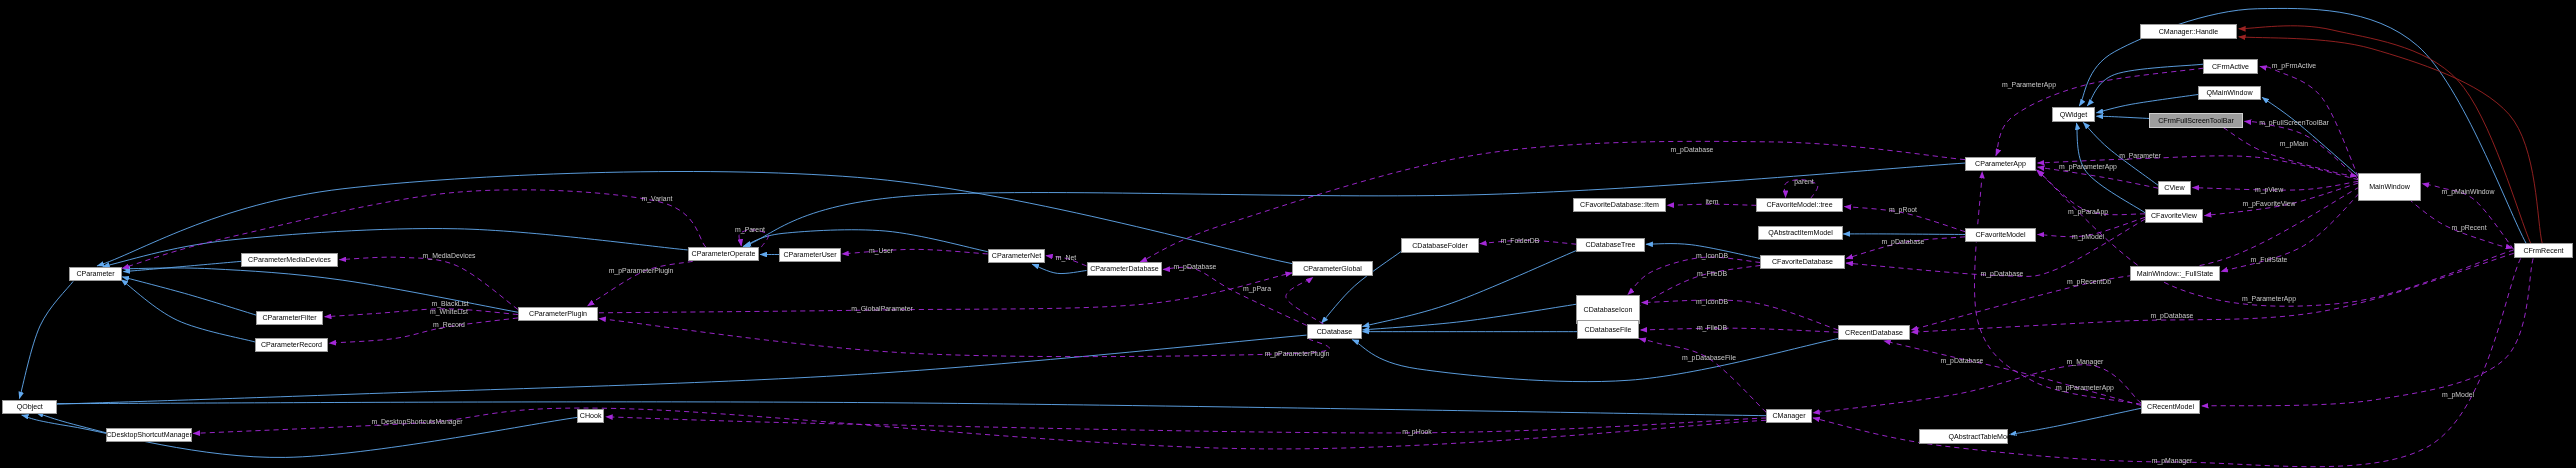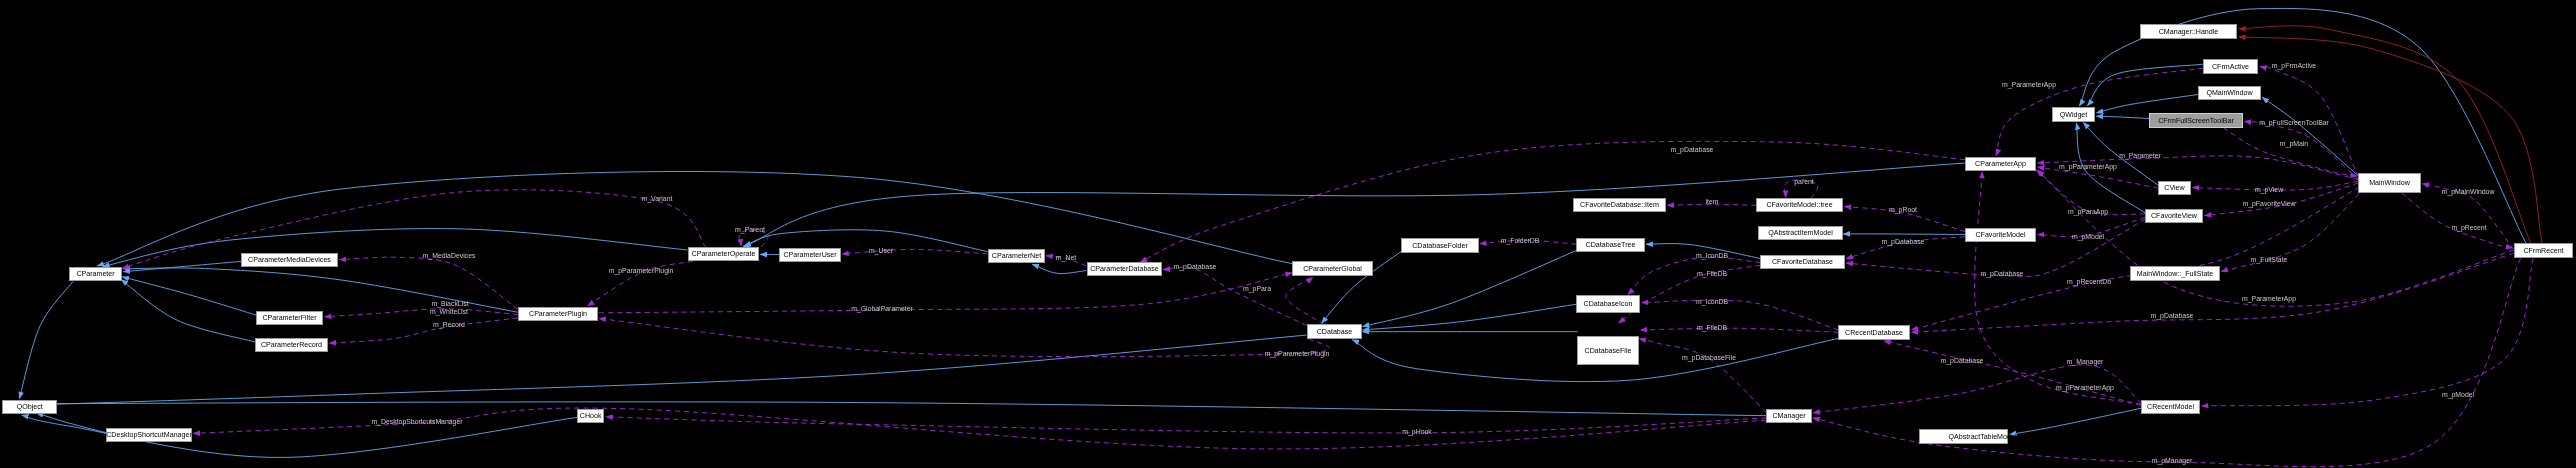--- a/index.html
+++ b/index.html
@@ -125,41 +125,41 @@
       <div class="node" style="left: 518px; top: 307px; width: 80px; height: 14.3px;">CParameterPlugin</div>
       <div class="node" style="left: 577px; top: 409px; width: 27.4px; height: 14.3px;">CHook</div>
       <div class="node" style="left: 688px; top: 247px; width: 71px; height: 14.3px;">CParameterOperate</div>
       <div class="node" style="left: 779px; top: 248px; width: 62px; height: 14.3px;">CParameterUser</div>
       <div class="node" style="left: 988px; top: 249px; width: 57px; height: 14.3px;">CParameterNet</div>
       <div class="node" style="left: 1087px; top: 262px; width: 75px; height: 14.3px;">CParameterDatabase</div>
       <div class="node" style="left: 1292px; top: 261px; width: 81px; height: 15px;">CParameterGlobal</div>
       <div class="node" style="left: 1307px; top: 324px; width: 55px; height: 15px;">CDatabase</div>
       <div class="node" style="left: 1401px; top: 238px; width: 78px; height: 15px;">CDatabaseFolder</div>
       <div class="node" style="left: 1576px; top: 238px; width: 69px; height: 14.3px;">CDatabaseTree</div>
-      <div class="node" style="left: 1576px; top: 295px; width: 64px; height: 18px;">CDatabaseIcon</div>
-      <div class="node" style="left: 1577px; top: 336px; width: 62px; height: 29px;">CDatabaseFile</div>
+      <div class="node" style="left: 1576px; top: 295px; width: 64px; height: 29px;">CDatabaseIcon</div>
+      <div class="node" style="left: 1577px; top: 320px; width: 62px; height: 19px;">CDatabaseFile</div>
       <div class="node" style="left: 1573px; top: 198px; width: 93px; height: 14.3px;">CFavoriteDatabase::Item</div>
       <div class="node" style="left: 1756px; top: 198px; width: 87px; height: 14.3px;">CFavoriteModel::tree</div>
       <div class="node" style="left: 1758px; top: 226px; width: 85px; height: 14.3px;">QAbstractItemModel</div>
       <div class="node" style="left: 1760px; top: 255px; width: 85px; height: 14.3px;">CFavoriteDatabase</div>
       <div class="node" style="left: 1766px; top: 409px; width: 46px; height: 14.3px;">CManager</div>
       <div class="node" style="left: 1838px; top: 325px; width: 72px; height: 15px;">CRecentDatabase</div>
       <div class="node" style="left: 1919px; top: 429px; width: 89px; height: 15px; padding-left: 38px;">QAbstractTableModel</div>
       <div class="node" style="left: 2141px; top: 400px; width: 59px; height: 14.3px;">CRecentModel</div>
       <div class="node" style="left: 1965px; top: 157px; width: 71px; height: 14.3px;">CParameterApp</div>
       <div class="node" style="left: 1965px; top: 228px; width: 71px; height: 14.3px;">CFavoriteModel</div>
       <div class="node" style="left: 2158px; top: 181px; width: 33px; height: 14.3px;">CView</div>
       <div class="node" style="left: 2145px; top: 209px; width: 58px; height: 14.3px;">CFavoriteView</div>
       <div class="node" style="left: 2130px; top: 266px; width: 90px; height: 15px;">MainWindow::_FullState</div>
       <div class="node" style="left: 2140px; top: 24px; width: 97px; height: 15px;">CManager::Handle</div>
       <div class="node" style="left: 2203px; top: 59px; width: 55px; height: 15px;">CFrmActive</div>
       <div class="node" style="left: 2198px; top: 86px; width: 63px; height: 14.3px;">QMainWindow</div>
       <div class="node hl" style="left: 2149px; top: 113px; width: 94px; height: 15px;">CFrmFullScreenToolBar</div>
       <div class="node" style="left: 2052px; top: 107px; width: 43px; height: 15px;">QWidget</div>
-      <div class="node" style="left: 2358px; top: 173px; width: 63px; height: 20px;">MainWindow</div>
+      <div class="node" style="left: 2358px; top: 173px; width: 63px; height: 28px;">MainWindow</div>
       <div class="node" style="left: 2514px; top: 243px; width: 59px; height: 15px;">CFrmRecent</div>
     </div>
   <div id="label-layer">
       <span class="elabel" style="left: 2294px; top: 65px;">m_pFrmActive</span>
       <span class="elabel" style="left: 2294px; top: 122px;">m_pFullScreenToolBar</span>
       <span class="elabel" style="left: 2294px; top: 143px;">m_pMain</span>
       <span class="elabel" style="left: 2269px; top: 189px;">m_pView</span>
       <span class="elabel" style="left: 2269px; top: 203px;">m_pFavoriteView</span>
       <span class="elabel" style="left: 2269px; top: 259px;">m_FullState</span>
       <span class="elabel" style="left: 2140px; top: 155px;">m_Parameter</span>

